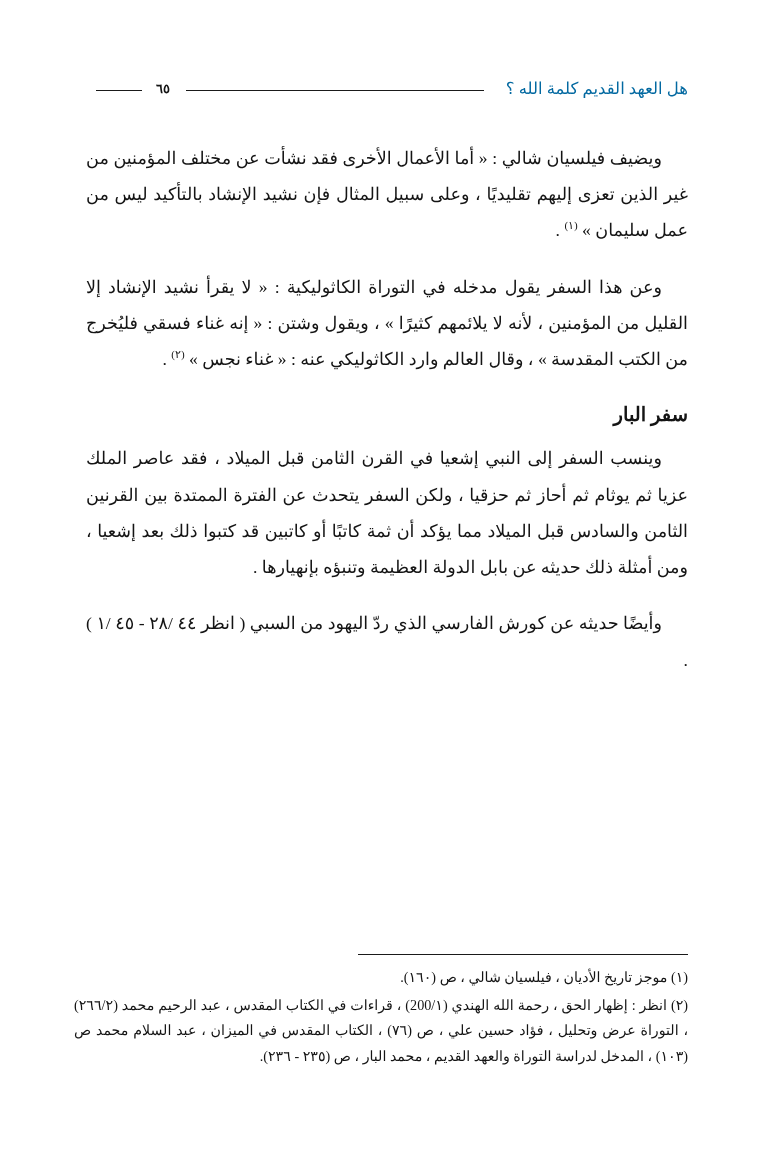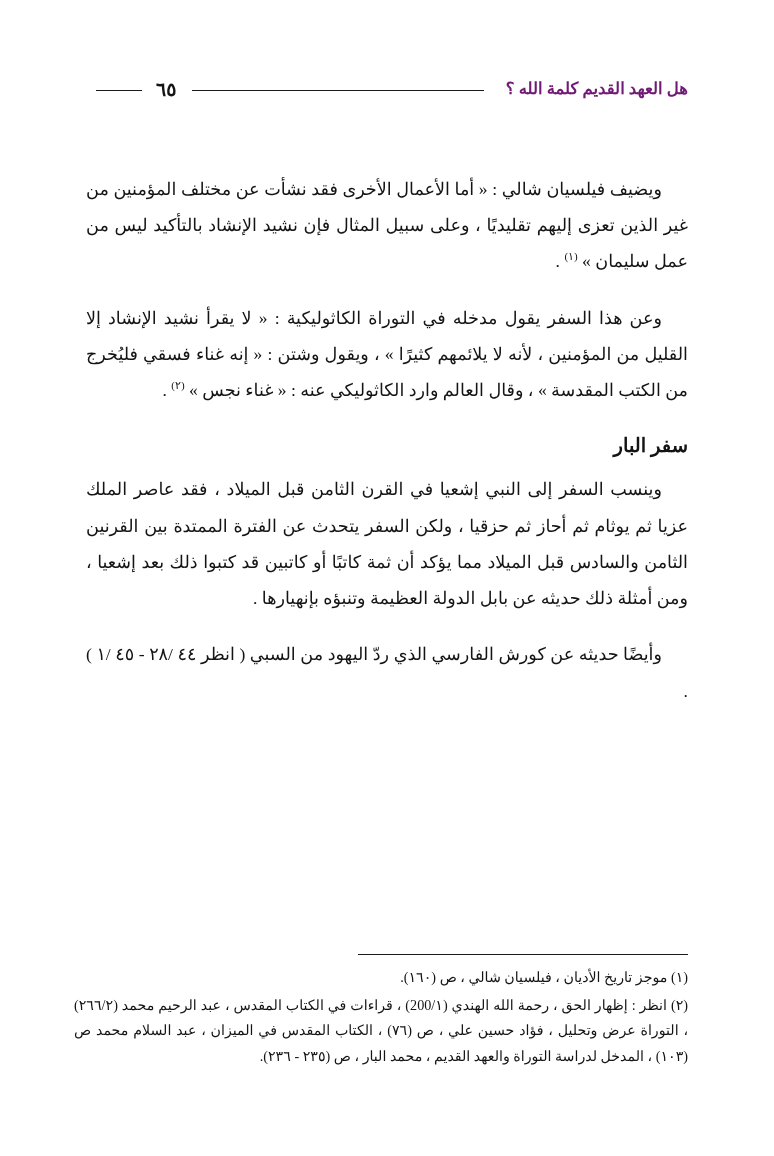--- a/index.html
+++ b/index.html
@@ -27,37 +27,37 @@
     top: 72px;
     right: 86px;
     left: 86px;
     height: 34px;
     display: flex;
     flex-direction: row;
     align-items: center;
     gap: 0;
   }
   .header-title {
-    font-weight: bold;
+    font-weight: normal;
     font-size: 16.5px;
     letter-spacing: 0px;
     white-space: nowrap;
     padding-left: 10px;
-    color: #701a75;
+    color: #0369a1;
   }
   .header-rule-long {
     flex: 1 1 auto;
     height: 0;
     border-top: 1.6px solid #1a1a1a;
     margin: 0 12px;
     position: relative;
     top: 1px;
   }
   .header-page-number {
-    font-size: 19px;
+    font-size: 13px;
     font-weight: bold;
     letter-spacing: 1px;
     white-space: nowrap;
     padding: 0 4px;
   }
   .header-rule-short {
     width: 46px;
     height: 0;
     border-top: 1.6px solid #1a1a1a;
     margin: 0 10px;
@@ -65,21 +65,20 @@
     top: 1px;
   }
 
   
   .content {
     position: absolute;
     top: 140px;
     right: 86px;
     left: 86px;
     bottom: 60px;
-    margin-top: 31px;
   }
 
   p.para {
     margin: 0 0 20px 0;
     font-size: 17.6px;
     line-height: 2.06;
     text-align: justify;
     text-justify: inter-word;
     letter-spacing: 0;
   }

